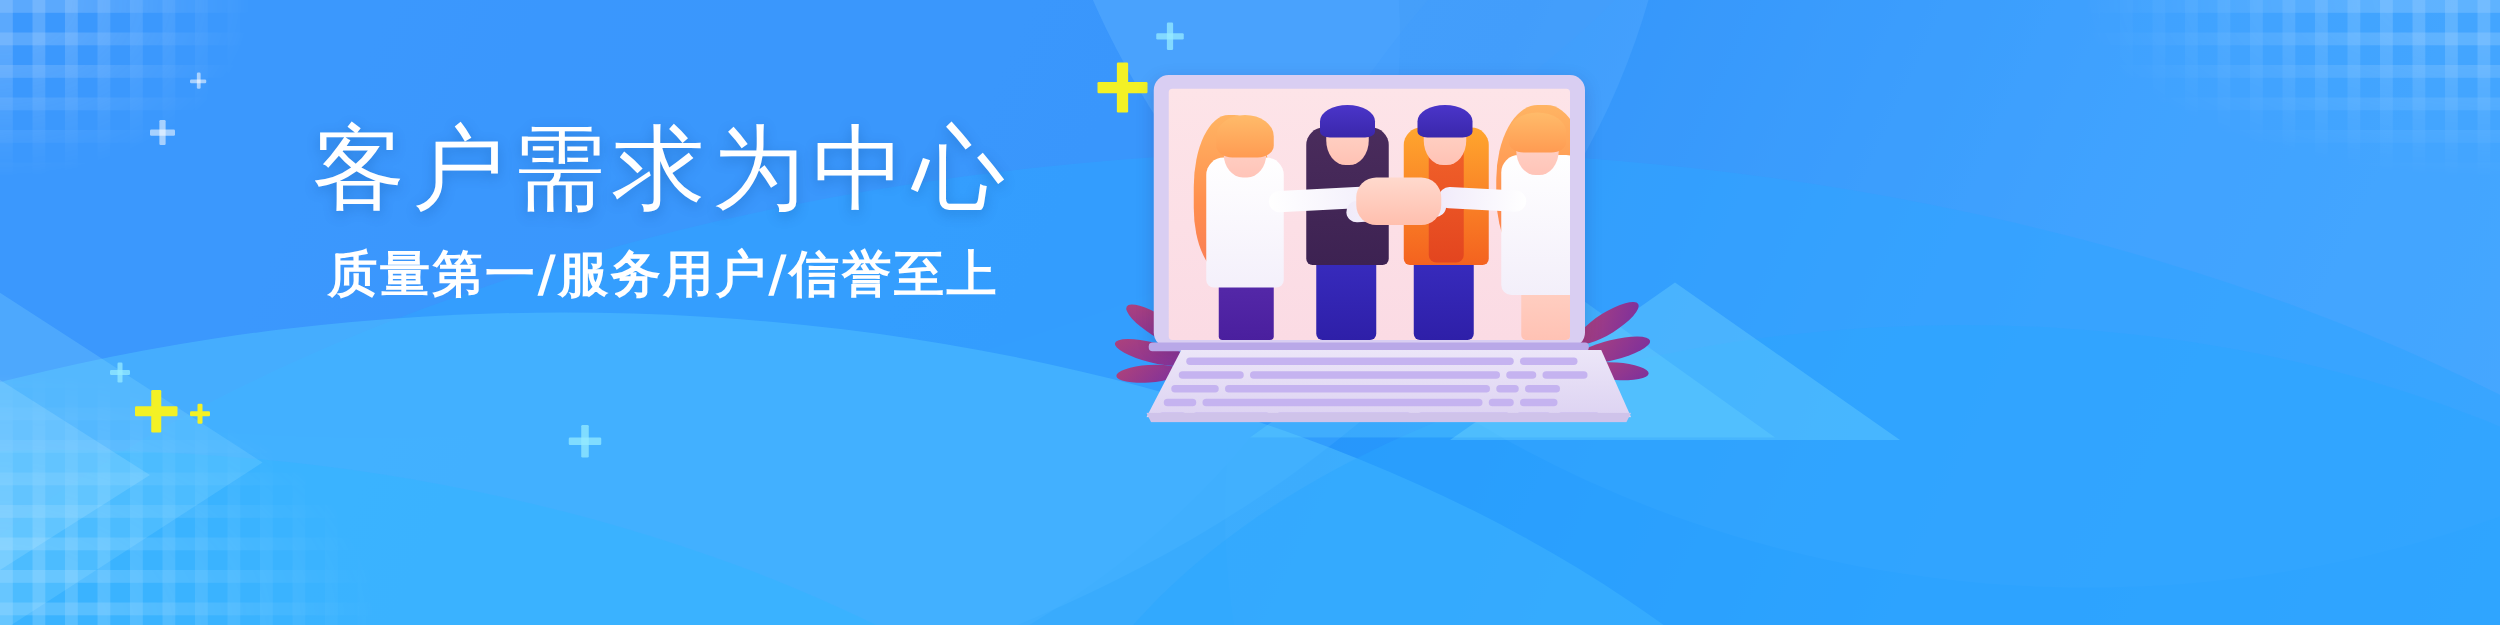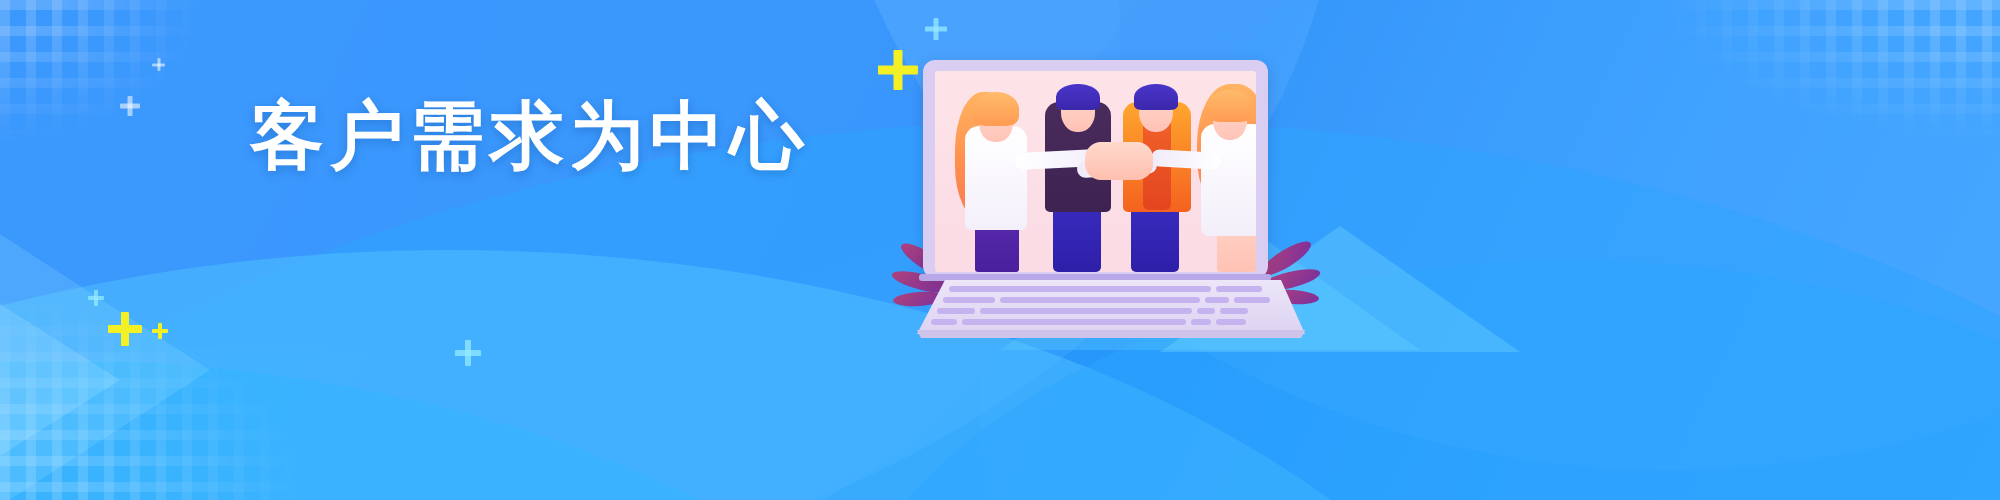--- a/index.html
+++ b/index.html
@@ -125,21 +125,21 @@
   .plus7{left:455px;top:340px;width:26px;height:26px;--t:6px;}
   .plus8{left:88px;top:290px;width:16px;height:16px;--t:4px;}
 
   
   .textblock{position:absolute;left:250px;top:98px;width:620px;}
 
   .headline{
     margin:0;
     font-size:74px;
     line-height:1;
-    font-weight:bold;
+    font-weight:normal;
     color:#ffffff;
     letter-spacing:6px;
     white-space:nowrap;
     text-shadow:0 3px 10px rgba(3,60,130,.28);
     font-family:"DejaVu Sans","Liberation Sans",sans-serif;
   }
   .subheadline{
     margin:28px 0 0 12px;
     font-size:40px;
     line-height:1;
@@ -292,20 +292,21 @@
   <span class="plus plus2 p-cyan"></span>
   <span class="plus plus3 p-yellow"></span>
   <span class="plus plus4 p-yellow"></span>
   <span class="plus plus5 p-white"></span>
   <span class="plus plus6 p-white"></span>
   <span class="plus plus7 p-cyan"></span>
   <span class="plus plus8 p-cyan"></span>
 
   <div class="textblock">
     <h1 class="headline">客户需求为中心</h1>
+    <p class="subheadline">质量第一/服务用户/信誉至上</p>
   </div>
 
   <div class="laptop">
 
     <div class="leaf leafL1"></div>
     <div class="leaf leafL2"></div>
     <div class="leaf leafL3"></div>
     <div class="leaf leafR1"></div>
     <div class="leaf leafR2"></div>
     <div class="leaf leafR3"></div>

